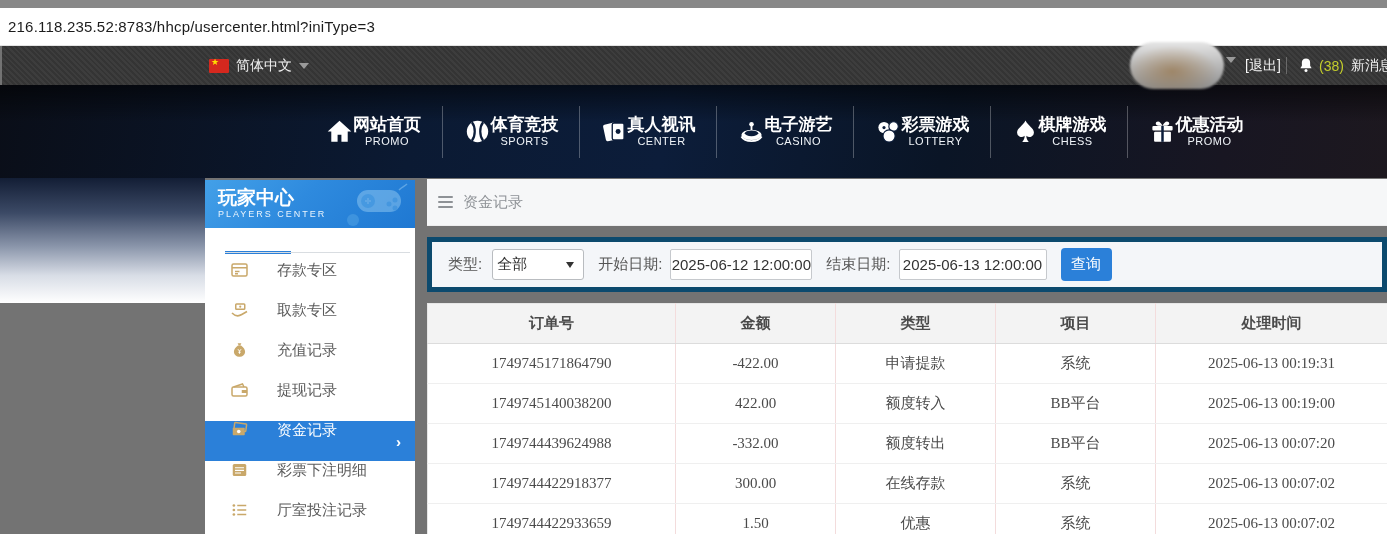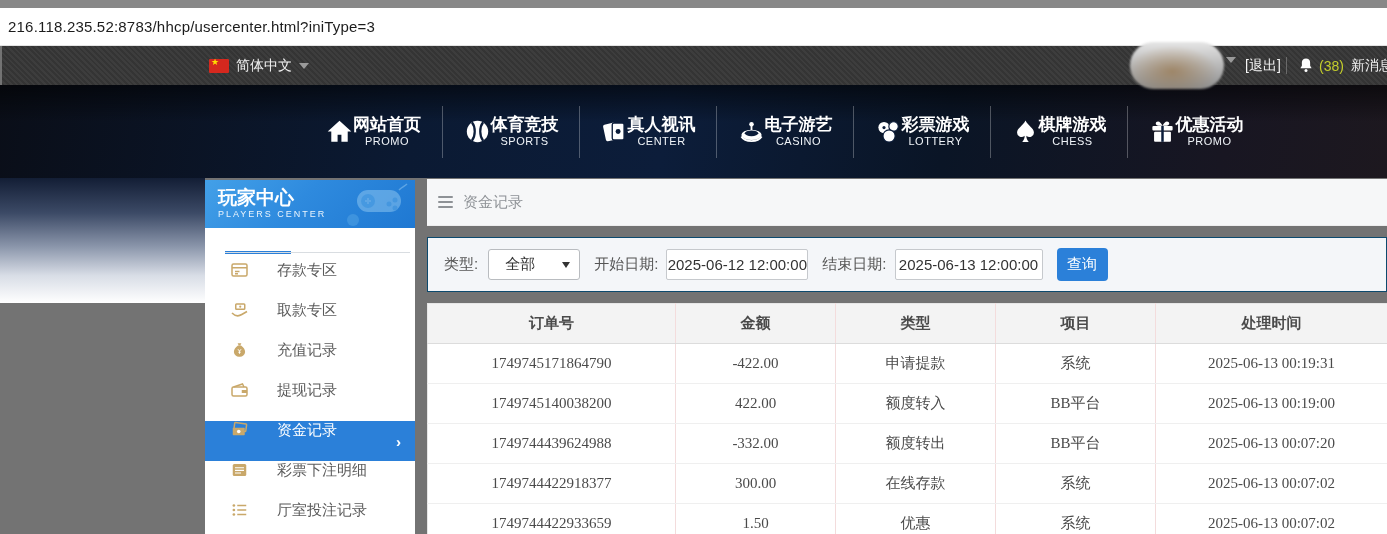--- a/index.html
+++ b/index.html
@@ -66,23 +66,23 @@
   .sb-item.active .chev { display:block; position:absolute; right:14px; top:50%; transform:translateY(-50%); color:#fff; font-size:15px; font-weight:bold; }
   .sb-icon { width:19px; height:18px; flex:0 0 auto; }
 
   
   .content { position:absolute; left:427px; top:171px; width:960px; height:363px; }
   .breadcrumb { position:absolute; left:0; top:0; width:960px; height:47px; background:#f6f7f8; border-bottom:1px solid #ededee; display:flex; align-items:center; padding-left:11px; gap:10px; }
   .bc-burger { display:flex; flex-direction:column; gap:3px; width:15px; }
   .bc-burger span { height:2px; background:#8e9296; border-radius:1px; }
   .bc-label { color:#8e9296; font-size:15px; }
 
-  .filterbar { position:absolute; left:0; top:58px; width:960px; height:55px; background:#f4f6f9; border:1px solid #0c4a6e; display:flex; align-items:center; padding-left:16px; }
+  .filterbar { position:absolute; left:0; top:58px; width:960px; height:55px; background:#f4f6f9; border:5px solid #0c4a6e; display:flex; align-items:center; padding-left:16px; }
   .f-label { color:#555; font-size:15px; }
-  .f-select { position:relative; margin-left:10px; width:92px; height:31px; background:#fff; border:1px solid #b9bcc0; border-radius:3px; display:flex; align-items:center; padding-left:16px; cursor:pointer; }
+  .f-select { position:relative; margin-left:10px; width:92px; height:31px; background:#fff; border:1px solid #b9bcc0; border-radius:3px; display:flex; align-items:center; padding-left:4px; cursor:pointer; }
   .f-select .sel-text { font-size:15px; color:#333; }
   .f-select .sel-caret { position:absolute; right:9px; top:12px; width:0; height:0; border-left:4.5px solid transparent; border-right:4.5px solid transparent; border-top:6px solid #333; }
   .f-gap1 { margin-left:14px; }
   .f-input { margin-left:8px; width:142px; height:31px; background:#fff; border:1px solid #c6c9cd; border-radius:2px; font-size:15px; color:#333; text-align:center; font-family:"Liberation Sans","DejaVu Sans",sans-serif; }
   .f-input.end { width:148px; }
   .f-btn { margin-left:14px; width:51px; height:33px; background:#2b80d9; border:none; border-radius:4px; color:#fff; font-size:15px; cursor:pointer; font-family:inherit; }
 
   .datatable { position:absolute; left:0; top:124px; width:960px; border-collapse:collapse; table-layout:fixed; background:#fff; border:1px solid #e6e6e6; }
   .datatable col.c1 { width:248px; } .datatable col.c2 { width:160px; } .datatable col.c3 { width:160px; } .datatable col.c4 { width:160px; } .datatable col.c5 { width:232px; }
   .datatable th { height:40px; background:#f3f3f3; color:#4a4a4a; font-size:15px; font-weight:bold; text-align:center; border-bottom:1px solid #dcdcdc; border-left:1px solid #f3dcdc; }

